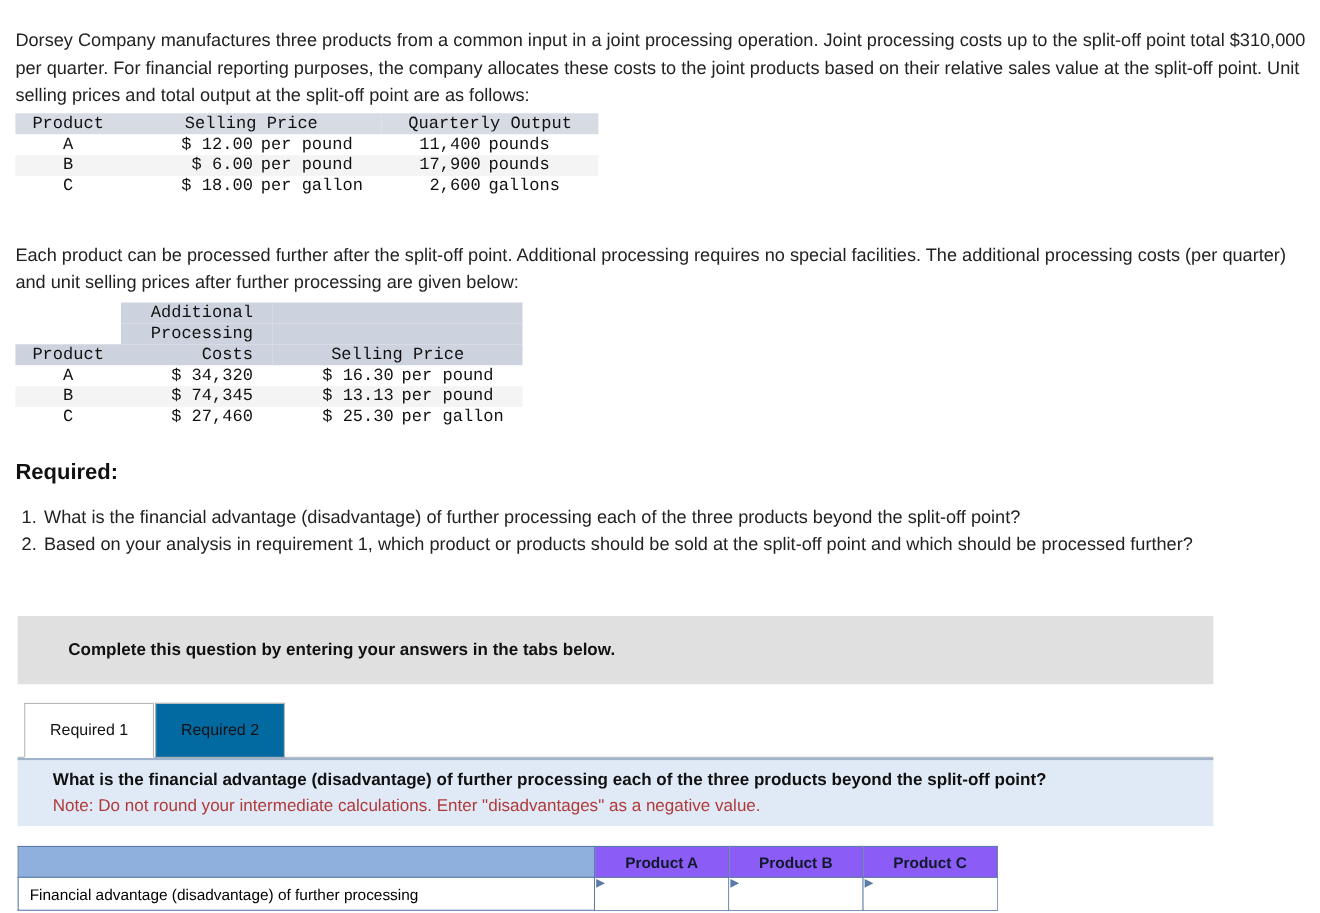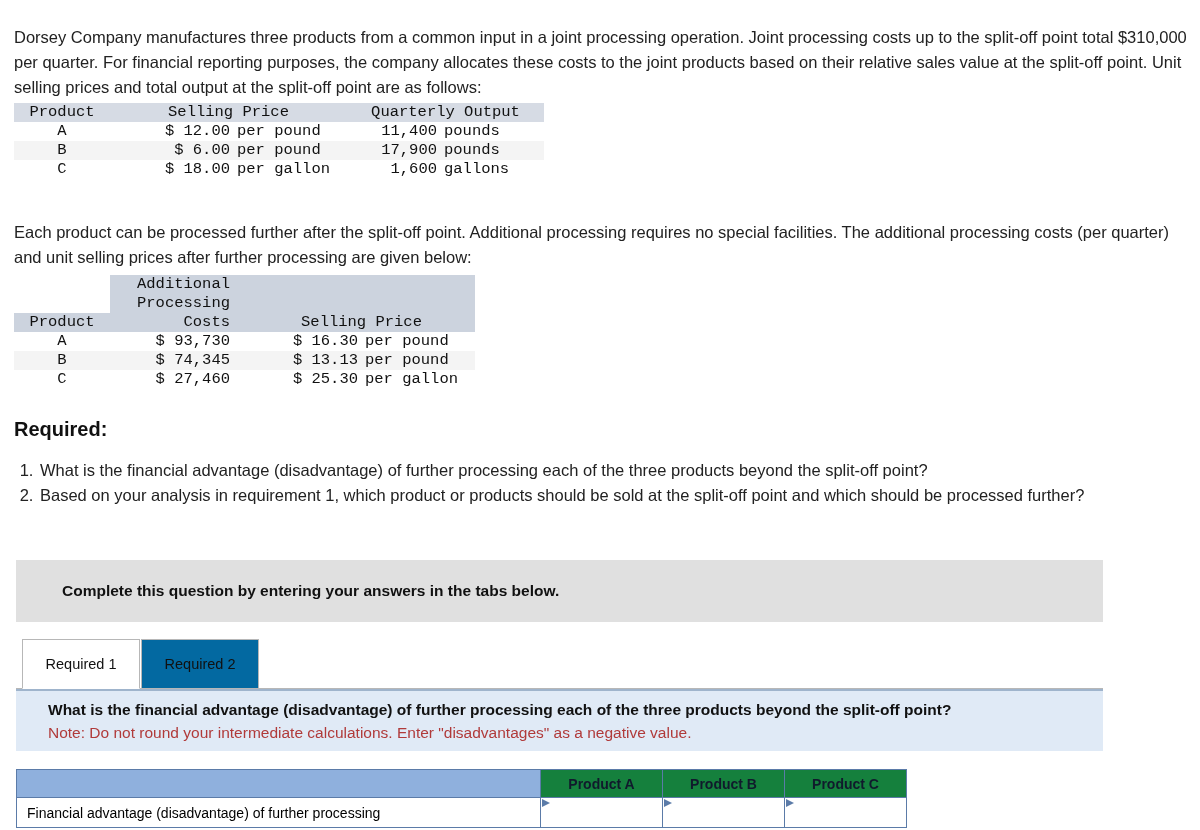--- a/index.html
+++ b/index.html
@@ -203,21 +203,21 @@
     font-size: 14px;
     table-layout: fixed;
   }
   #answer-table th, #answer-table td {
     border: 1px solid #5b7ba8;
     padding: 0;
     box-sizing: border-box;
   }
   #answer-table thead th {
     height: 28px;
-    background: #15803d;
+    background: #8b5cf6;
     color: #101a2c;
     font-weight: bold;
     font-size: 14px;
     text-align: center;
   }
   #answer-table thead th.lbl-head {
     background: #8fb0dd;
   }
   #answer-table tbody td {
     height: 30px;
@@ -275,21 +275,21 @@
         <td class="col-a">B</td>
         <td class="col-b">$ 6.00</td>
         <td class="col-c">per pound</td>
         <td class="col-d">17,900</td>
         <td class="col-e">pounds</td>
       </tr>
       <tr>
         <td class="col-a">C</td>
         <td class="col-b">$ 18.00</td>
         <td class="col-c">per gallon</td>
-        <td class="col-d">1,600</td>
+        <td class="col-d">2,600</td>
         <td class="col-e">gallons</td>
       </tr>
     </tbody>
   </table>
 
   <p class="prose" id="further-paragraph">Each product can be processed further after the split-off point. Additional processing requires no special facilities. The additional processing costs (per quarter) and unit selling prices after further processing are given below:</p>
 
   <table class="mono-table" id="table-addl-processing">
     <thead>
       <tr>
@@ -304,21 +304,21 @@
       </tr>
       <tr>
         <th class="hdr-cell-2 col-a">Product</th>
         <th class="hdr-cell-2 col-b">Costs</th>
         <th class="hdr-cell-2" colspan="2">Selling Price</th>
       </tr>
     </thead>
     <tbody>
       <tr>
         <td class="col-a">A</td>
-        <td class="col-b">$ 93,730</td>
+        <td class="col-b">$ 34,320</td>
         <td class="col-c">$ 16.30</td>
         <td class="col-d">per pound</td>
       </tr>
       <tr class="alt">
         <td class="col-a">B</td>
         <td class="col-b">$ 74,345</td>
         <td class="col-c">$ 13.13</td>
         <td class="col-d">per pound</td>
       </tr>
       <tr>

